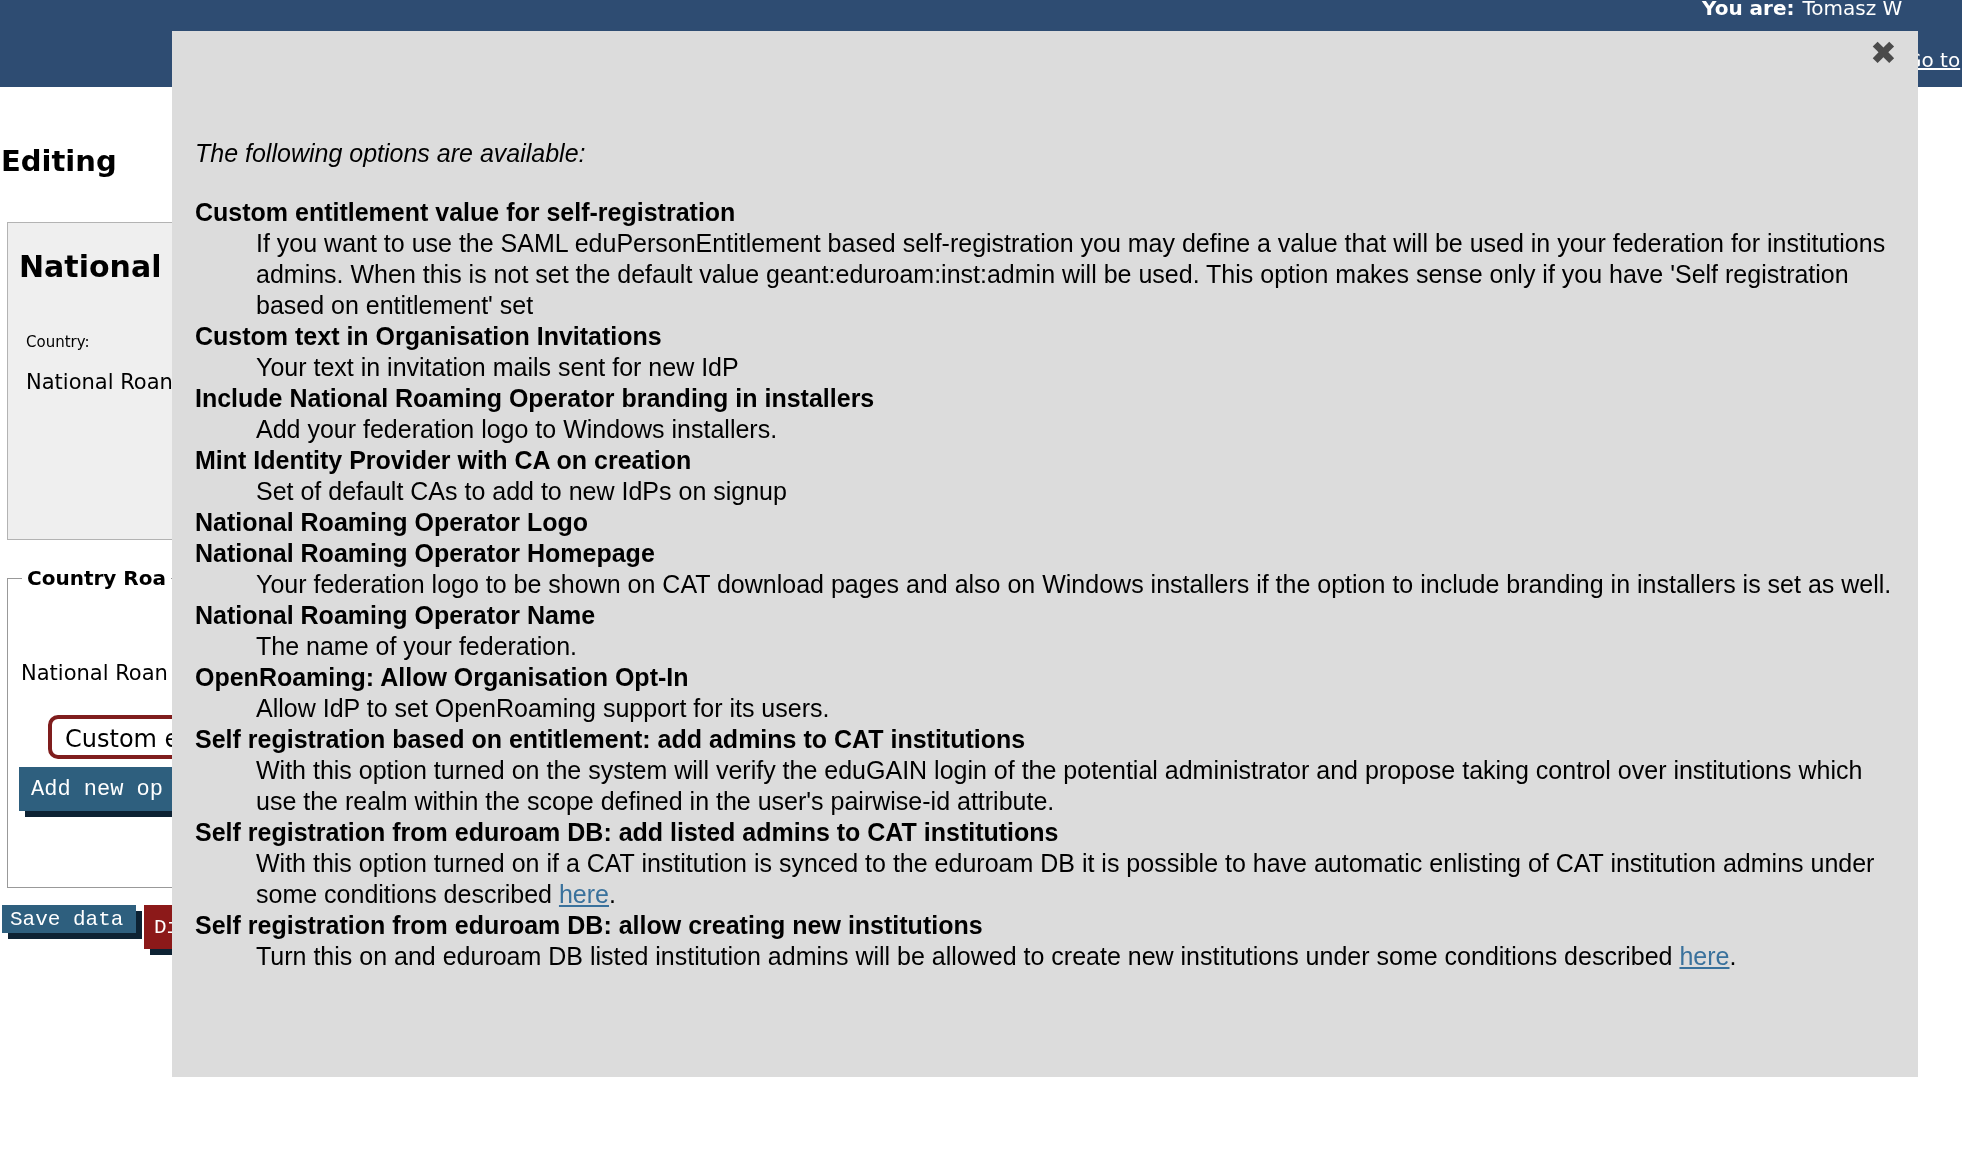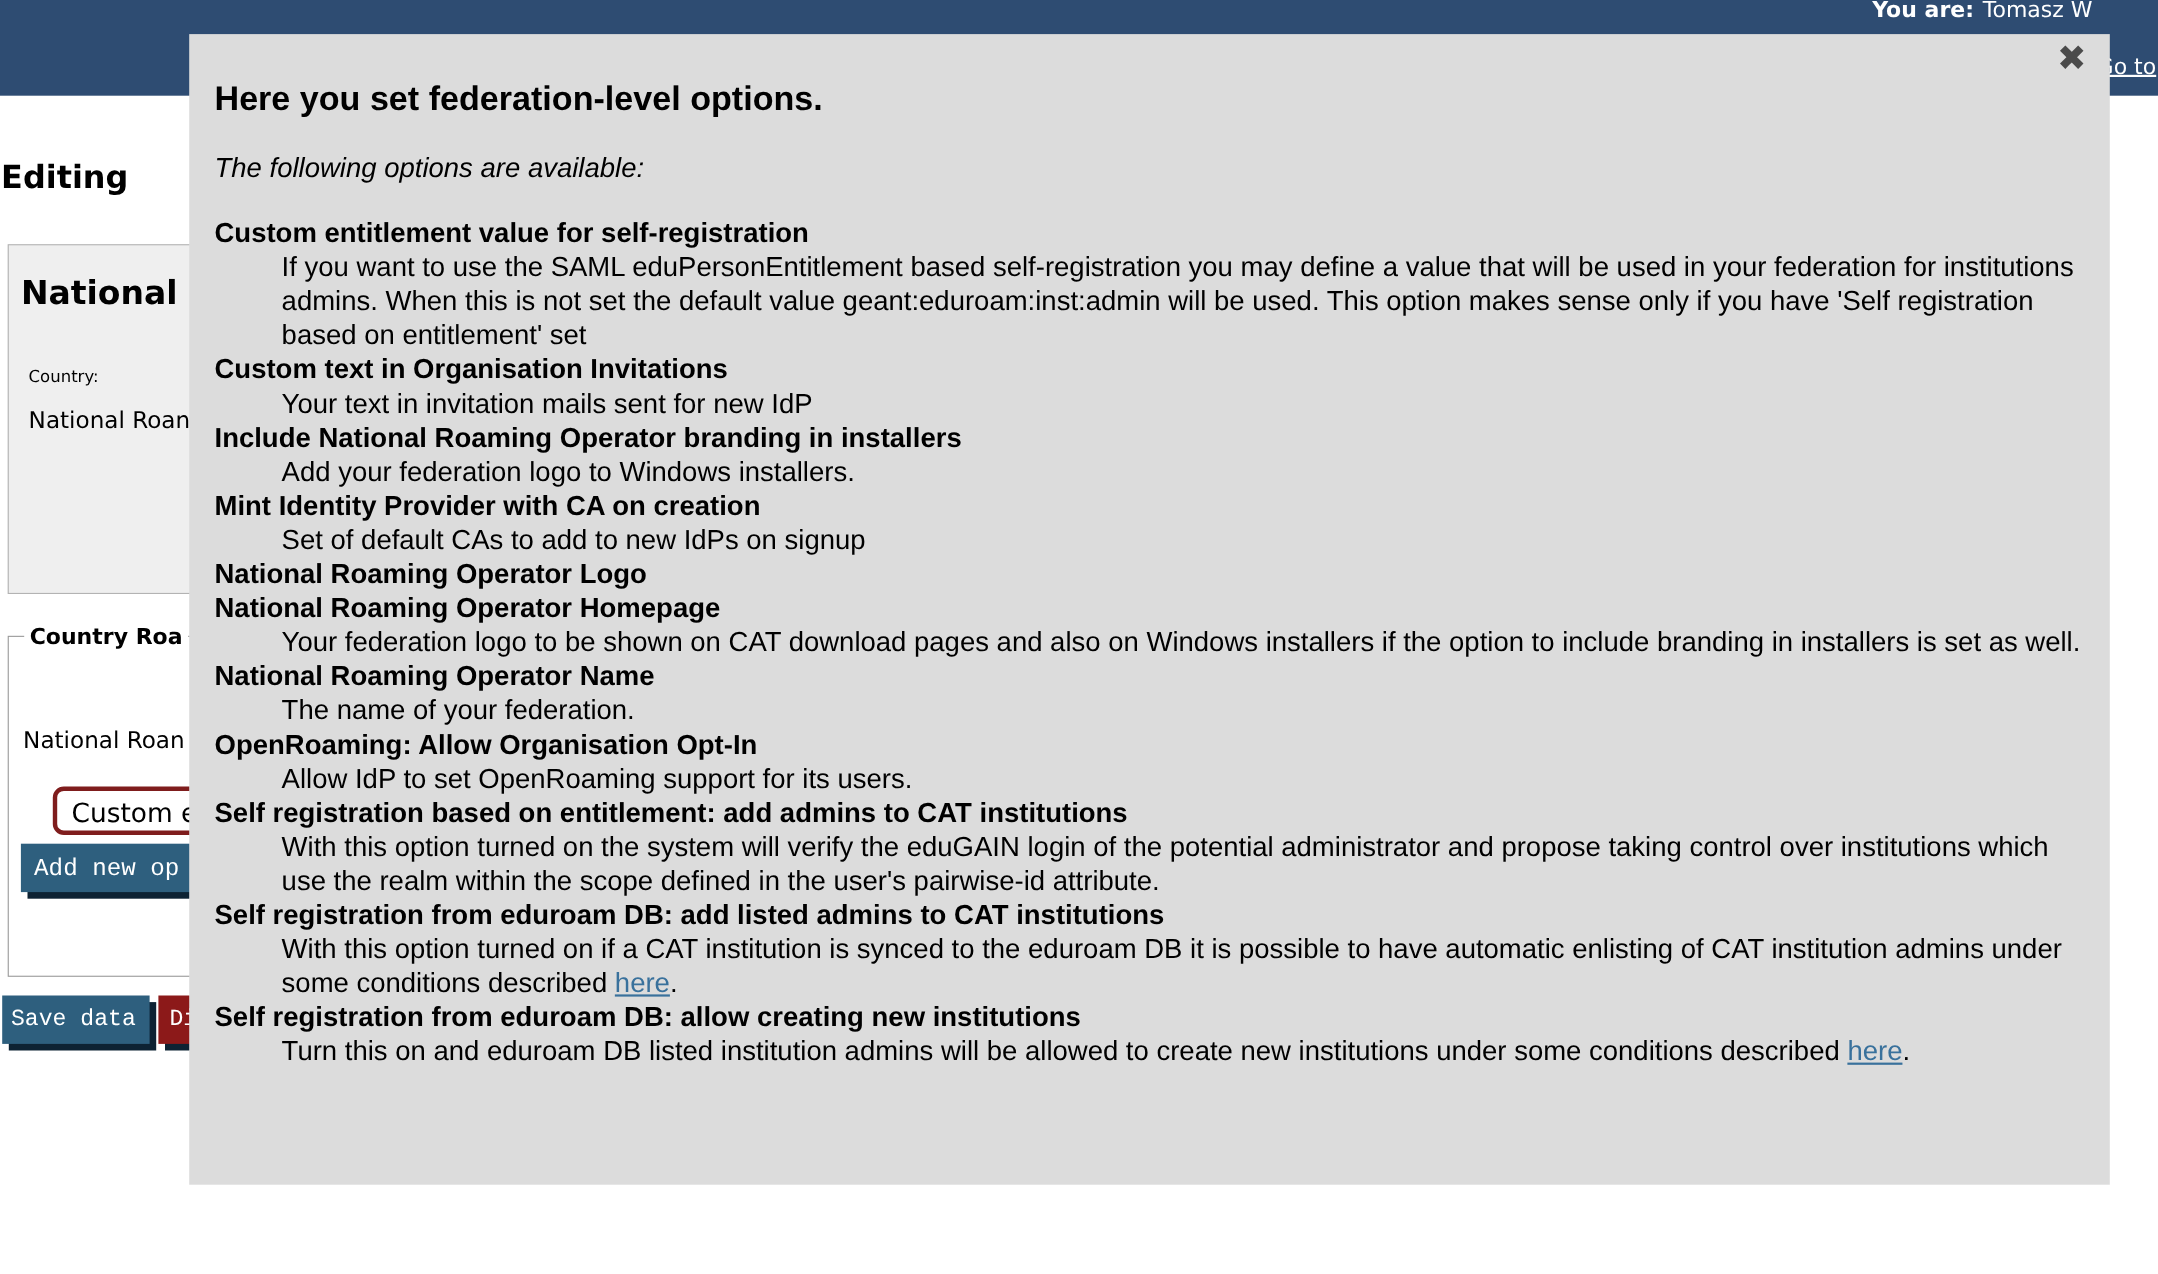--- a/index.html
+++ b/index.html
@@ -30,21 +30,21 @@
   .fset .legend{position:absolute;left:14px;top:-13px;background:#fff;padding:0 5px;
     font-size:20px;font-weight:bold;white-space:nowrap;}
   .fset .frow{position:absolute;left:13px;top:82px;font-size:21px;white-space:nowrap;}
   .select-box{position:absolute;left:40px;top:136px;width:144px;height:44px;background:#fff;
     border:4px solid #7f1d1d;border-radius:10px;font-size:24px;line-height:40px;
     padding-left:13px;overflow:hidden;white-space:nowrap;cursor:pointer;}
   .btn{border:none;color:#fff;font-family:Liberation Mono, monospace;cursor:pointer;
     background:var(--button_blue,#2e5f7e);box-shadow:6px 6px 0 var(--button_shadow,#0d2233);
     white-space:nowrap;text-align:left;}
   .add-btn{position:absolute;left:11px;top:188px;height:44px;width:172px;font-size:22px;padding:0 0 0 12px;}
-  .save-btn{position:absolute;left:2px;top:905px;height:44px;width:134px;font-size:21px;padding:0 0 0 8px;}
+  .save-btn{position:absolute;left:2px;top:905px;height:28px;width:134px;font-size:21px;padding:0 0 0 8px;}
   .discard-btn{position:absolute;left:144px;top:905px;height:44px;width:72px;font-size:21px;
     padding:0 0 0 10px;background:var(--button_red,#8c1919);}
   
   .modal{position:absolute;left:172px;top:31px;width:1746px;height:1046px;
     background:var(--modal_bg,#dcdcdc);z-index:10;font-family:"Liberation Sans",sans-serif;}
   .modal .close{position:absolute;left:1698px;top:6px;font-size:32px;line-height:1;
     color:var(--close_icon_gray,#4b4b4b);cursor:pointer;font-family:"DejaVu Sans",sans-serif;}
   .modal h2{position:absolute;left:23px;top:41px;margin:0;font-size:31px;font-weight:bold;white-space:nowrap;}
   .modal .intro{position:absolute;left:23px;top:108px;margin:0;font-size:25px;font-style:italic;white-space:nowrap;}
   .modal dl{position:absolute;left:23px;top:166px;width:1712px;margin:0;
@@ -76,21 +76,20 @@
   <div class="frow">National Roan</div>
   <div class="select-box">Custom e</div>
   <button class="btn add-btn">Add new op</button>
 </div>
 
 <button class="btn save-btn">Save data</button>
 <button class="btn discard-btn">Di</button>
 
 <div class="modal">
   <span class="close">✖</span>
-  <h2>Here you set federation-level options.</h2>
   <p class="intro">The following options are available:</p>
   <dl>
       <dt>Custom entitlement value for self-registration</dt>
       <dd>If you want to use the SAML eduPersonEntitlement based self-registration you may define a value that will be used in your federation for institutions admins. When this is not set the default value geant:eduroam:inst:admin will be used. This option makes sense only if you have 'Self registration based on entitlement' set</dd>
       <dt>Custom text in Organisation Invitations</dt>
       <dd>Your text in invitation mails sent for new IdP</dd>
       <dt>Include National Roaming Operator branding in installers</dt>
       <dd>Add your federation logo to Windows installers.</dd>
       <dt>Mint Identity Provider with CA on creation</dt>
       <dd>Set of default CAs to add to new IdPs on signup</dd>

